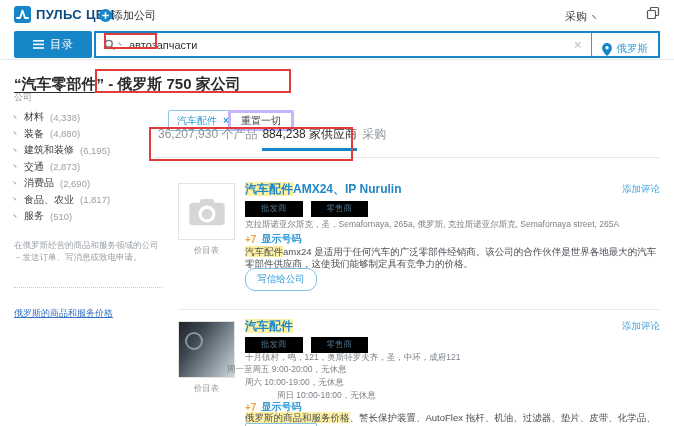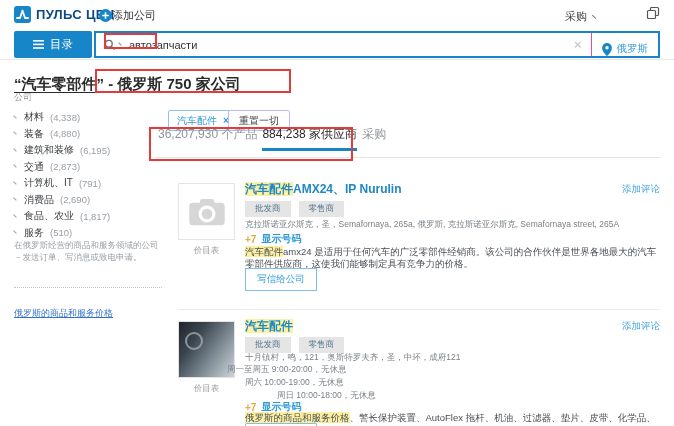--- a/index.html
+++ b/index.html
@@ -42,44 +42,44 @@
   .side-count { font-size:9.5px; color:#9aa0a6; white-space:nowrap; }
   .side-note { left:14px; top:239px; width:152px; font-size:8.5px; line-height:12px; color:#9aa0a6; }
   .side-link { left:14px; top:268px; font-size:9px; color:#3472c8; text-decoration:underline; cursor:pointer;margin-top:39px; }
   .side-dots { left:14px; top:287px; width:148px; border-top:1px dotted #bfc5ca; }
 
   
   .chip1 { left:168px; top:110px; height:21px; display:flex; align-items:center; gap:6px; padding:0 8px;
            border:1px solid #8ec6e8; border-radius:2px; background:#fff; color:#2f9bd8; font-size:10px; cursor:pointer; }
   .chip1 .x { font-weight:bold; font-size:10px; }
   .chip2 { left:228px; top:110px; height:21px; display:flex; align-items:center; padding:0 10px;
-           border:1px solid #c4b5fd; border-radius:2px; background:#fff; color:#3c4043; font-size:10px; cursor:pointer; }
+           border:3px solid #c4b5fd; border-radius:2px; background:#fff; color:#3c4043; font-size:10px; cursor:pointer; }
   .tabs { left:158px; top:126px; display:flex; gap:5px; font-size:12px; }
   .tab { color:#8d9499; padding-bottom:5px; cursor:pointer; white-space:nowrap; }
   .tab.active { color:#2b2b2b; font-weight:normal; border-bottom:3px solid #1686c9; }
   .tabline { left:155px; top:157px; width:505px; height:1px; background:#e4e7ea; }
 
   
   .thumb { width:57px; height:57px; border:1px solid #e3e3e3; display:flex; align-items:center; justify-content:center; background:#fff; cursor:pointer; }
   .photo { width:100%; height:100%; background:linear-gradient(125deg,#20242b 0%,#3c4650 30%,#7d8a93 62%,#cdd5d9 100%); position:relative; }
   .photo::after { content:""; position:absolute; left:6px; top:10px; width:14px; height:14px; border-radius:50%;
                   border:2px solid #aeb8bd; opacity:.7; }
   .pricelist { width:57px; text-align:center; font-size:8.5px; color:#999; cursor:pointer; }
   .ctitle { font-size:12px; font-weight:bold; color:#1e88c7; white-space:nowrap; cursor:pointer; }
   .hl { background:#fdf0a3; }
   .review { font-size:9.5px; color:#3da0dc; cursor:pointer; }
   .badges { display:flex; gap:8px; }
-  .badge { background:#e5e5e5; color:#50758c; font-size:8.5px; padding:2px 10px; white-space:nowrap; }
+  .badge { background:#000000; color:#50758c; font-size:8.5px; padding:2px 16px; white-space:nowrap; }
   .caddr { font-size:8.5px; color:#7b8288; white-space:nowrap; }
   .chours { font-size:8.5px; color:#7b8288; white-space:nowrap; }
   .cphone { display:flex; gap:5px; align-items:center; font-size:10px; font-weight:bold; cursor:pointer; }
   .cphone .p7 { color:#eda83d; }
   .cphone .plink { color:#2f9bd8; }
   .cdesc { width:420px; font-size:9.5px; line-height:11.5px; color:#4a4f54; }
-  .writebtn { width:72px; height:23px; border:1px solid #7fc0e8; border-radius:0; background:#fff;
+  .writebtn { width:72px; height:23px; border:1px solid #7fc0e8; border-radius:10px; background:#fff;
               color:#2f9bd8; font-size:9.5px; display:flex; align-items:center; justify-content:center; cursor:pointer; }
   .carddiv { left:178px; top:309px; width:482px; height:1px; background:#e8eaec; }
   .btncut { left:245px; top:423px; width:72px; height:4px; border:1px solid #7fc0e8; border-bottom:none;
             border-radius:2px 2px 0 0; background:#fff; }
 
   
   .anno { border:2px solid #e23b3b; z-index:5; pointer-events:none; }
 </style>
 </head>
 <body>
@@ -164,25 +164,20 @@
       <span class="side-label">建筑和装修</span>
       <span class="side-count">(6,195)</span>
     </div>
     <div class="side-item">
       <span class="chev"></span>
       <span class="side-label">交通</span>
       <span class="side-count">(2,873)</span>
     </div>
     <div class="side-item">
       <span class="chev"></span>
-      <span class="side-label">计算机、IT</span>
-      <span class="side-count">(791)</span>
-    </div>
-    <div class="side-item">
-      <span class="chev"></span>
       <span class="side-label">消费品</span>
       <span class="side-count">(2,690)</span>
     </div>
     <div class="side-item">
       <span class="chev"></span>
       <span class="side-label">食品、农业</span>
       <span class="side-count">(1,817)</span>
     </div>
     <div class="side-item">
       <span class="chev"></span>

